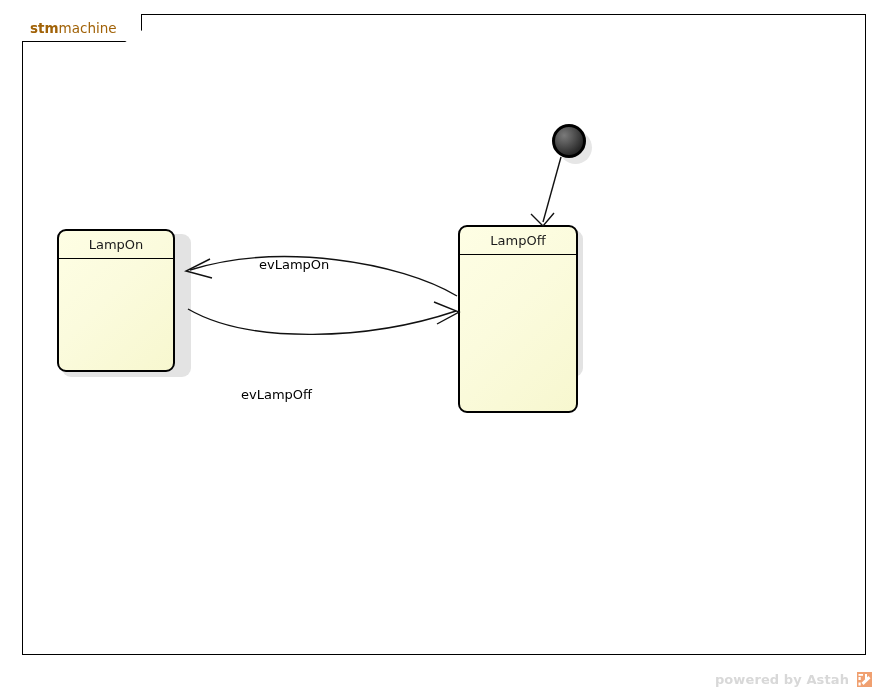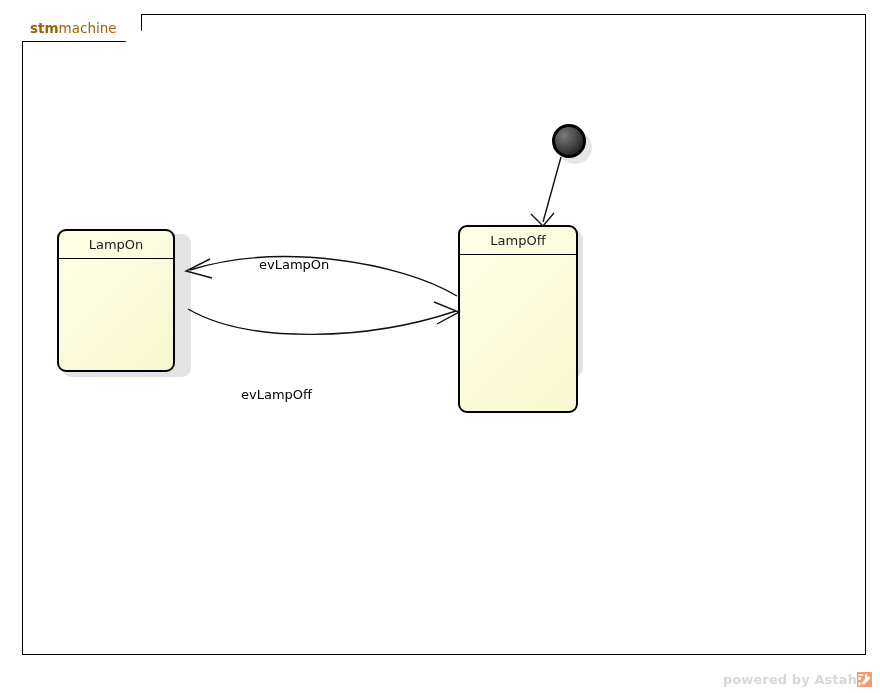--- a/index.html
+++ b/index.html
@@ -178,21 +178,21 @@
     margin-top: 48px;
   }
 
   
   #footer-watermark {
     position: absolute;
     right: 8px;
     bottom: 6px;
     display: flex;
     align-items: center;
-    gap: 0;
+    gap: 8px;
   }
   #footer-watermark-text {
     font-size: 13px;
     font-weight: bold;
     color: #d8d8d8;
     letter-spacing: 0.1px;
     white-space: nowrap;
   }
   #astah-logo-icon {
     width: 15px;

